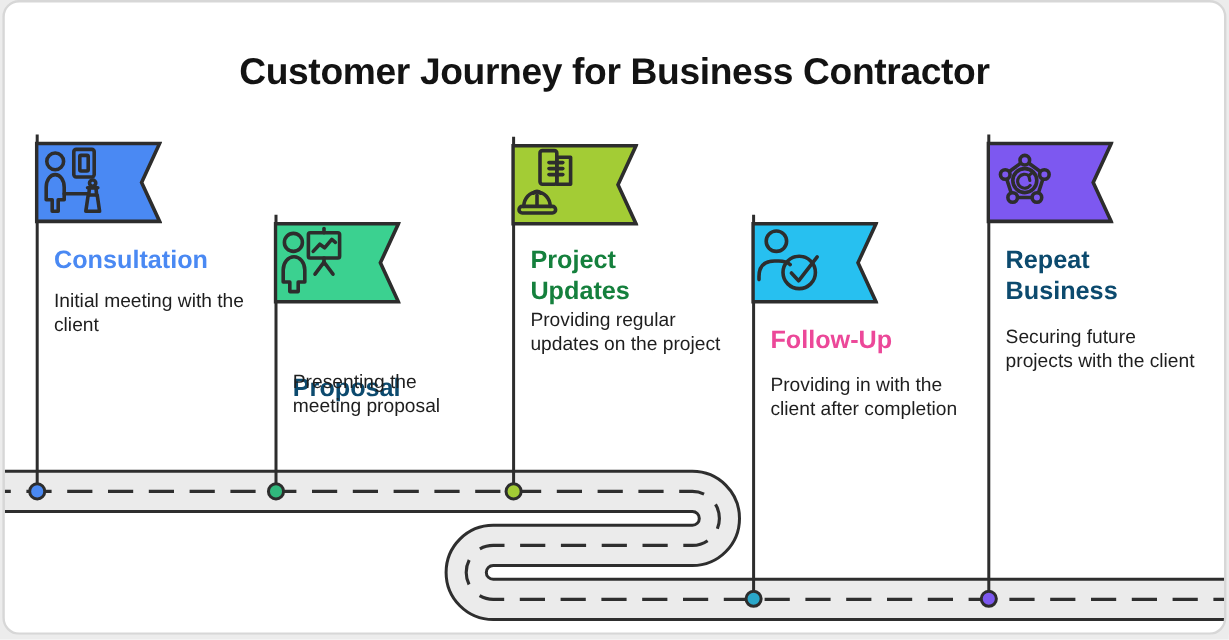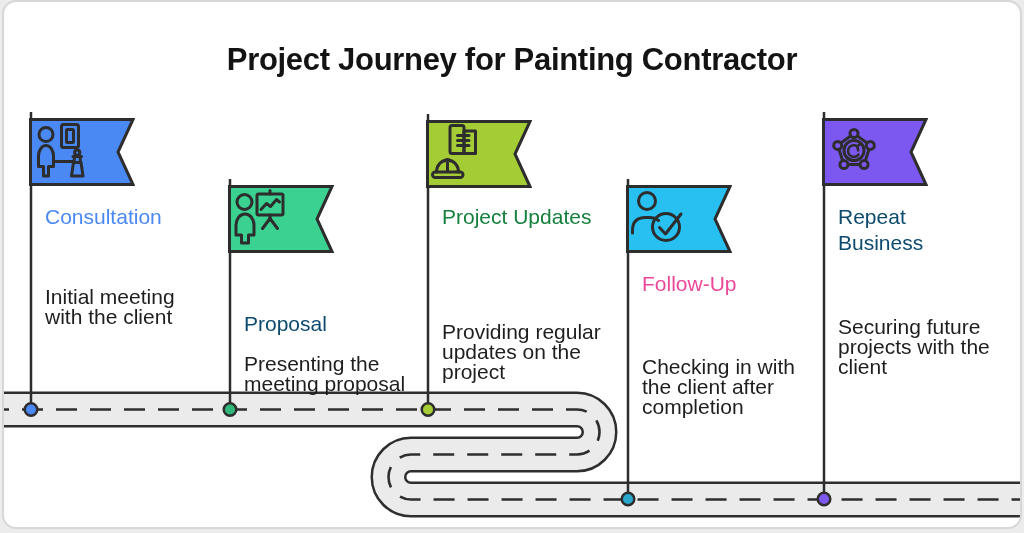--- a/index.html
+++ b/index.html
@@ -3,35 +3,35 @@
 <meta charset="utf-8">
 <style>
   html,body{margin:0;padding:0;background:#ececec;font-family:"Liberation Sans","DejaVu Sans",sans-serif;}
   .card{position:relative;width:1020px;height:529px;margin:0 auto;background:#ffffff;
         border:2px solid #d7d7d7;border-radius:14px;overflow:hidden;box-sizing:border-box;}
   .page-title{position:absolute;left:0;right:0;top:40px;margin:0;text-align:center;
         font-size:31px;font-weight:700;letter-spacing:-0.3px;color:#131313;}
   .road-svg{position:absolute;left:0;top:0;width:1020px;height:529px;}
   .m{position:absolute;top:0;width:0;height:0;}
   .m .flag{position:absolute;left:-2px;}
-  .m .title{position:absolute;left:14px;width:150px;font-size:21px;font-weight:400;line-height:26px;}
-  .m .desc{position:absolute;left:14px;width:162px;font-size:21px;line-height:20px;color:#1e1e1e;margin-top:45px;}
+  .m .title{position:absolute;left:14px;width:150px;font-size:21px;font-weight:700;line-height:26px;}
+  .m .desc{position:absolute;left:14px;width:162px;font-size:16px;line-height:20px;color:#1e1e1e;}
   .m1{left:27px}  .m1 .flag{top:116px} .m1 .title{top:202px} .m1 .desc{top:240px}
   .m2{left:226px} .m2 .flag{top:183px} .m2 .title{top:269px} .m2 .desc{top:307px}
-  .m3{left:424px} .m3 .flag{top:118px} .m3 .title{top:202px} .m3 .desc{top:275px}
+  .m3{left:424px} .m3 .flag{top:118px} .m3 .title{top:202px} .m3 .desc{top:256px}
   .m4{left:624px} .m4 .flag{top:183px} .m4 .title{top:269px} .m4 .desc{top:310px}
   .m5{left:820px} .m5 .flag{top:116px} .m5 .title{top:202px} .m5 .desc{top:270px}
   .icon{fill:none;stroke:#2d2d2d;stroke-width:3;stroke-linecap:round;stroke-linejoin:round;}
 </style>
 </head>
 <body>
 
 <div class="card">
 
-  <h1 class="page-title">Project Journey for Painting Contractor</h1>
+  <h1 class="page-title">Customer Journey for Business Contractor</h1>
 
   <svg class="road-svg" viewBox="0 0 1020 529">
 
     <path d="M -6 407.5 H 573 a 22.5 22.5 0 0 1 0 45 H 407 a 22.5 22.5 0 0 0 0 45 H 1026" fill="none" stroke-width="36" stroke="#2e2e2e"></path>
     <path d="M -6 407.5 H 573 a 22.5 22.5 0 0 1 0 45 H 407 a 22.5 22.5 0 0 0 0 45 H 1026" fill="none" stroke-width="31" stroke="#ebebeb"></path>
     <path d="M -6 407.5 H 573 a 22.5 22.5 0 0 1 0 45 H 407 a 22.5 22.5 0 0 0 0 45 H 1026" fill="none" stroke-width="2.6" stroke-dasharray="21 13" stroke-dashoffset="10" stroke="#2e2e2e"></path>
 
     <line x1="27" y1="110" x2="27" y2="407" stroke="#2d2d2d" stroke-width="2.5"></line>
     <line x1="226" y1="177" x2="226" y2="407" stroke="#2d2d2d" stroke-width="2.5"></line>
     <line x1="424" y1="112" x2="424" y2="407" stroke="#2d2d2d" stroke-width="2.5"></line>
@@ -105,21 +105,21 @@
     <svg class="flag" width="106" height="70" viewBox="0 0 106 70">
       <polygon points="1.5,1.5 104,1.5 89,34 104,66.5 1.5,66.5" stroke="#2d2d2d" stroke-width="3" fill="#27c0f0"></polygon>
       <g class="icon">
         <circle cx="21" cy="16" r="8.5"></circle>
         <path d="M6.5 48 V45.5 Q6.5 32.5 19.5 32.5 H23 Q29 32.5 32.5 35.5"></path>
         <circle cx="40" cy="42" r="13.5"></circle>
         <polyline points="33.5,42.5 39.5,49 55,29"></polyline>
       </g>
     </svg>
     <div class="title" style="color: #ec4899;">Follow-Up</div>
-    <div class="desc">Checking in with the client after completion</div>
+    <div class="desc">Providing in with the client after completion</div>
   </div>
 
   <div class="m m5">
     <svg class="flag" width="106" height="70" viewBox="0 0 106 70">
       <polygon points="1.5,1.5 104,1.5 89,34 104,66.5 1.5,66.5" stroke="#2d2d2d" stroke-width="3" fill="#7d58f0"></polygon>
       <g class="icon">
         <path d="M32 15.5 L48.3 27.4 L42.1 46.6 L21.9 46.6 L15.7 27.4 Z"></path>
         <circle cx="32" cy="15.5" r="4" fill="#7d58f0"></circle>
         <circle cx="48.3" cy="27.4" r="4" fill="#7d58f0"></circle>
         <circle cx="42.1" cy="46.6" r="4" fill="#7d58f0"></circle>

